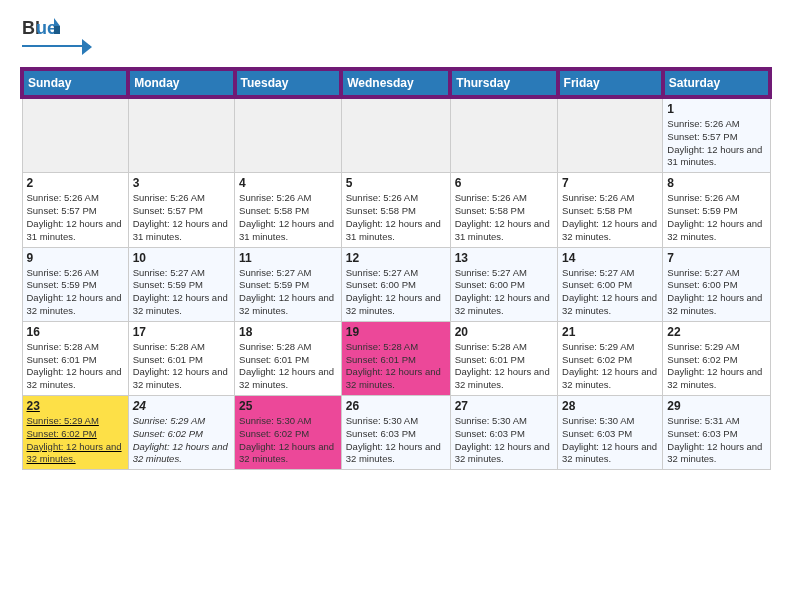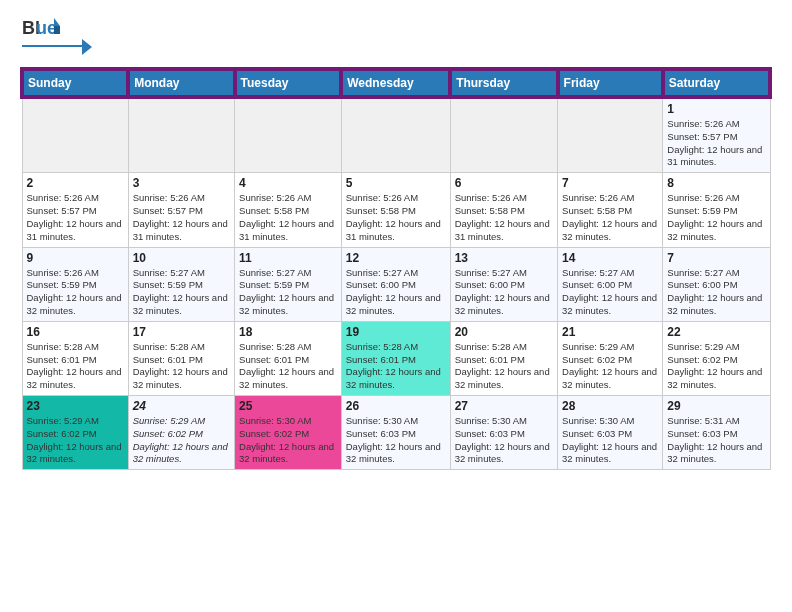--- a/index.html
+++ b/index.html
@@ -239,21 +239,21 @@
           <div class="day-info" style="white-space: pre-line;">Sunrise: 5:28 AM
 Sunset: 6:01 PM
 Daylight: 12 hours and 32 minutes.</div>
         </td>
         <td style="background: rgb(255, 255, 255);">
           <span class="day-number">18</span>
           <div class="day-info" style="white-space: pre-line;">Sunrise: 5:28 AM
 Sunset: 6:01 PM
 Daylight: 12 hours and 32 minutes.</div>
         </td>
-        <td style="background: #5eead4;">
+        <td style="background: #ec4899;">
           <span class="day-number">19</span>
           <div class="day-info" style="white-space: pre-line;">Sunrise: 5:28 AM
 Sunset: 6:01 PM
 Daylight: 12 hours and 32 minutes.</div>
         </td>
         <td style="background: rgb(255, 255, 255);">
           <span class="day-number">20</span>
           <div class="day-info" style="white-space: pre-line;">Sunrise: 5:28 AM
 Sunset: 6:01 PM
 Daylight: 12 hours and 32 minutes.</div>
@@ -265,21 +265,21 @@
 Daylight: 12 hours and 32 minutes.</div>
         </td>
         <td style="background: rgb(255, 255, 255);">
           <span class="day-number">22</span>
           <div class="day-info" style="white-space: pre-line;">Sunrise: 5:29 AM
 Sunset: 6:02 PM
 Daylight: 12 hours and 32 minutes.</div>
         </td>
       </tr>
       <tr>
-        <td style="background: #14b8a6;">
+        <td style="background: #fde047; text-decoration: underline;">
           <span class="day-number">23</span>
           <div class="day-info" style="white-space: pre-line;">Sunrise: 5:29 AM
 Sunset: 6:02 PM
 Daylight: 12 hours and 32 minutes.</div>
         </td>
         <td style="background: rgb(245, 249, 255); font-style: italic;">
           <span class="day-number">24</span>
           <div class="day-info" style="white-space: pre-line;">Sunrise: 5:29 AM
 Sunset: 6:02 PM
 Daylight: 12 hours and 32 minutes.</div>

